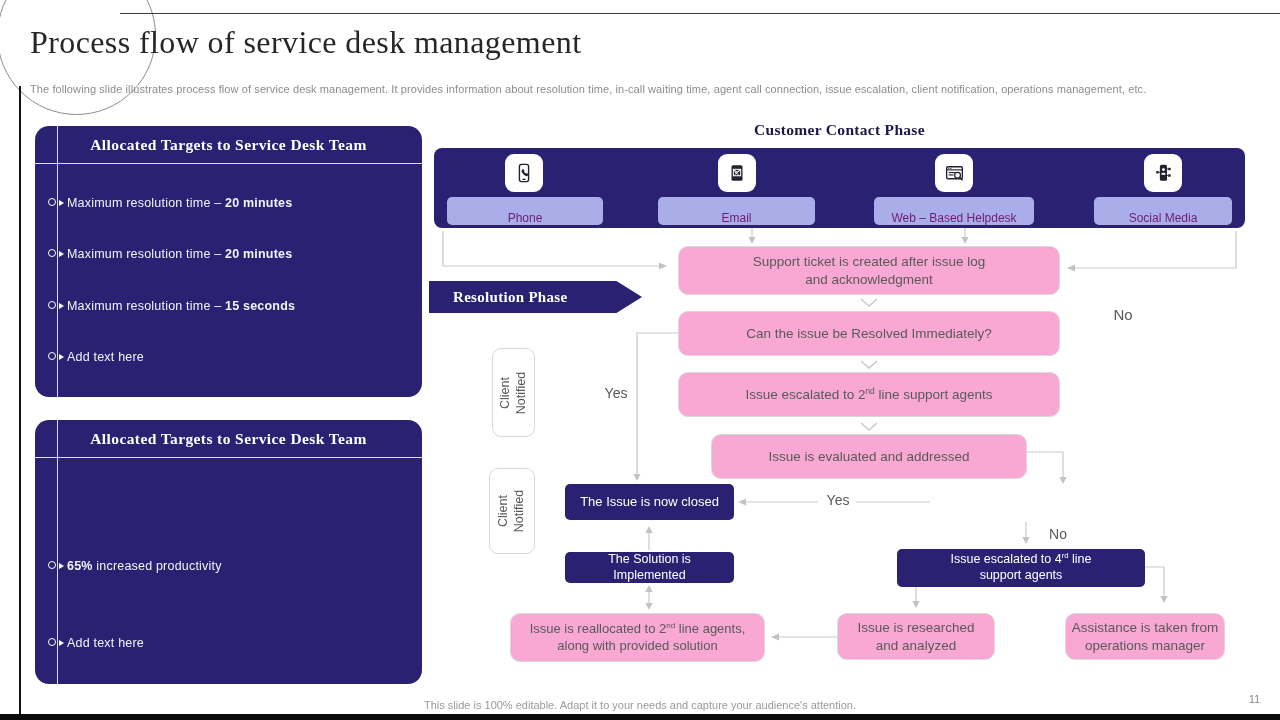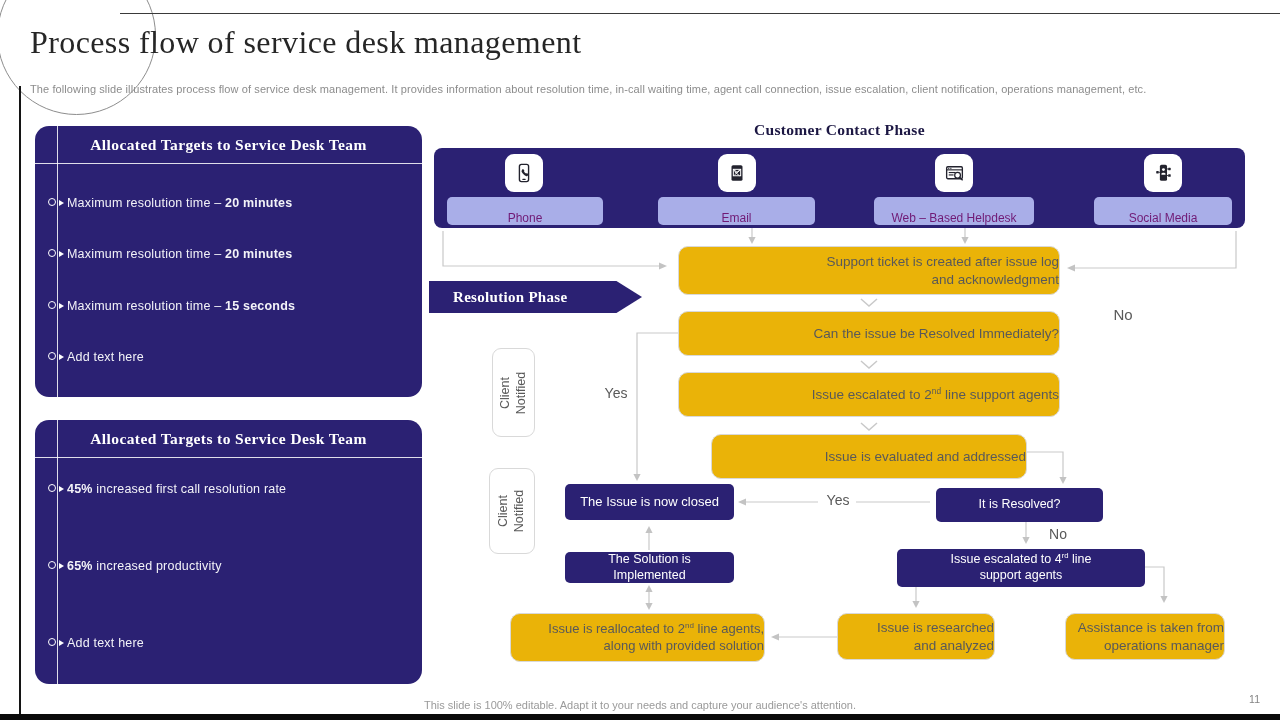--- a/index.html
+++ b/index.html
@@ -41,22 +41,22 @@
              display:flex;align-items:center;justify-content:center;z-index:2}
   .pill{position:absolute;top:197px;height:28px;background:#a9aee8;border-radius:5px;display:flex;
         align-items:flex-end;justify-content:center;font-size:12px;color:#701a75;z-index:2}
 
   
   #res-phase{left:429px;top:281px;width:213px;height:32px;background:#2b2173;color:#fff;
              clip-path:polygon(0 0,88% 0,100% 50%,88% 100%,0 100%);display:flex;align-items:center;
              padding-left:24px;box-sizing:border-box;font-weight:bold;font-size:15px;letter-spacing:.3px}
 
   
-  .wbox{position:absolute;background:#eab308;border:1px solid #d9d9d9;border-radius:10px;display:flex;
-        flex-direction:column;align-items:flex-end;justify-content:center;font-size:13.5px;color:#595959;
+  .wbox{position:absolute;background:#f9a8d4;border:1px solid #d9d9d9;border-radius:10px;display:flex;
+        flex-direction:column;align-items:center;justify-content:center;font-size:13.5px;color:#595959;
         text-align:center;line-height:1.3;box-sizing:border-box;z-index:2}
   .dbox{position:absolute;background:#2b2173;border-radius:5px;display:flex;flex-direction:column;
         align-items:center;justify-content:center;font-size:12.5px;color:#fff;text-align:center;
         line-height:1.25;box-sizing:border-box;z-index:2}
   sup{font-size:.62em;vertical-align:super;line-height:0}
 
   #box-support{left:678px;top:246px;width:382px;height:49px}
   #box-can{left:678px;top:311px;width:382px;height:45px}
   #box-esc2{left:678px;top:372px;width:382px;height:45px}
   #box-eval{left:711px;top:434px;width:316px;height:45px}
@@ -162,25 +162,20 @@
       <span class="bullet-circle"></span>
       <span class="bullet-tri"></span>
       <span>Add text here</span><span class="b"></span><span></span>
     </div>
   </div>
 
   <div class="panel" id="panel2">
     <div class="panel-title serif">Allocated Targets to Service Desk Team</div>
     <div class="panel-hline"></div>
     <div class="panel-vline"></div>
-    <div class="p-item" style="top:62px">
-      <span class="bullet-circle"></span>
-      <span class="bullet-tri"></span>
-      <span></span><span class="b">45%</span><span> increased first call resolution rate</span>
-    </div>
     <div class="p-item" style="top:139px">
       <span class="bullet-circle"></span>
       <span class="bullet-tri"></span>
       <span></span><span class="b">65%</span><span> increased productivity</span>
     </div>
     <div class="p-item" style="top:216px">
       <span class="bullet-circle"></span>
       <span class="bullet-tri"></span>
       <span>Add text here</span><span class="b"></span><span></span>
     </div>
@@ -271,23 +266,20 @@
   </div>
   <div class="wbox" id="box-esc2">
     <div><span>Issue escalated to 2</span><sup>nd</sup><span> line support agents</span></div>
   </div>
   <div class="wbox" id="box-eval">
     <div>Issue is evaluated and addressed</div>
   </div>
   <div class="dbox" id="box-closed">
     <div>The Issue is now closed</div>
   </div>
-  <div class="dbox" id="box-resolved">
-    <div>It is Resolved?</div>
-  </div>
   <div class="dbox" id="box-solution">
     <div>The Solution is</div>
     <div>Implemented</div>
   </div>
   <div class="dbox" id="box-esc3">
     <div><span>Issue escalated to 4</span><sup>rd</sup><span> line</span></div>
     <div>support agents</div>
   </div>
   <div class="wbox" id="box-realloc">
     <div><span>Issue is reallocated to 2</span><sup>nd</sup><span> line agents,</span></div>

